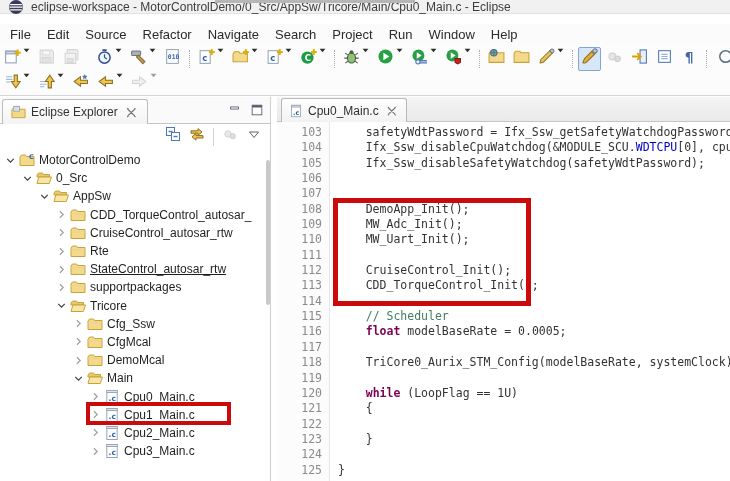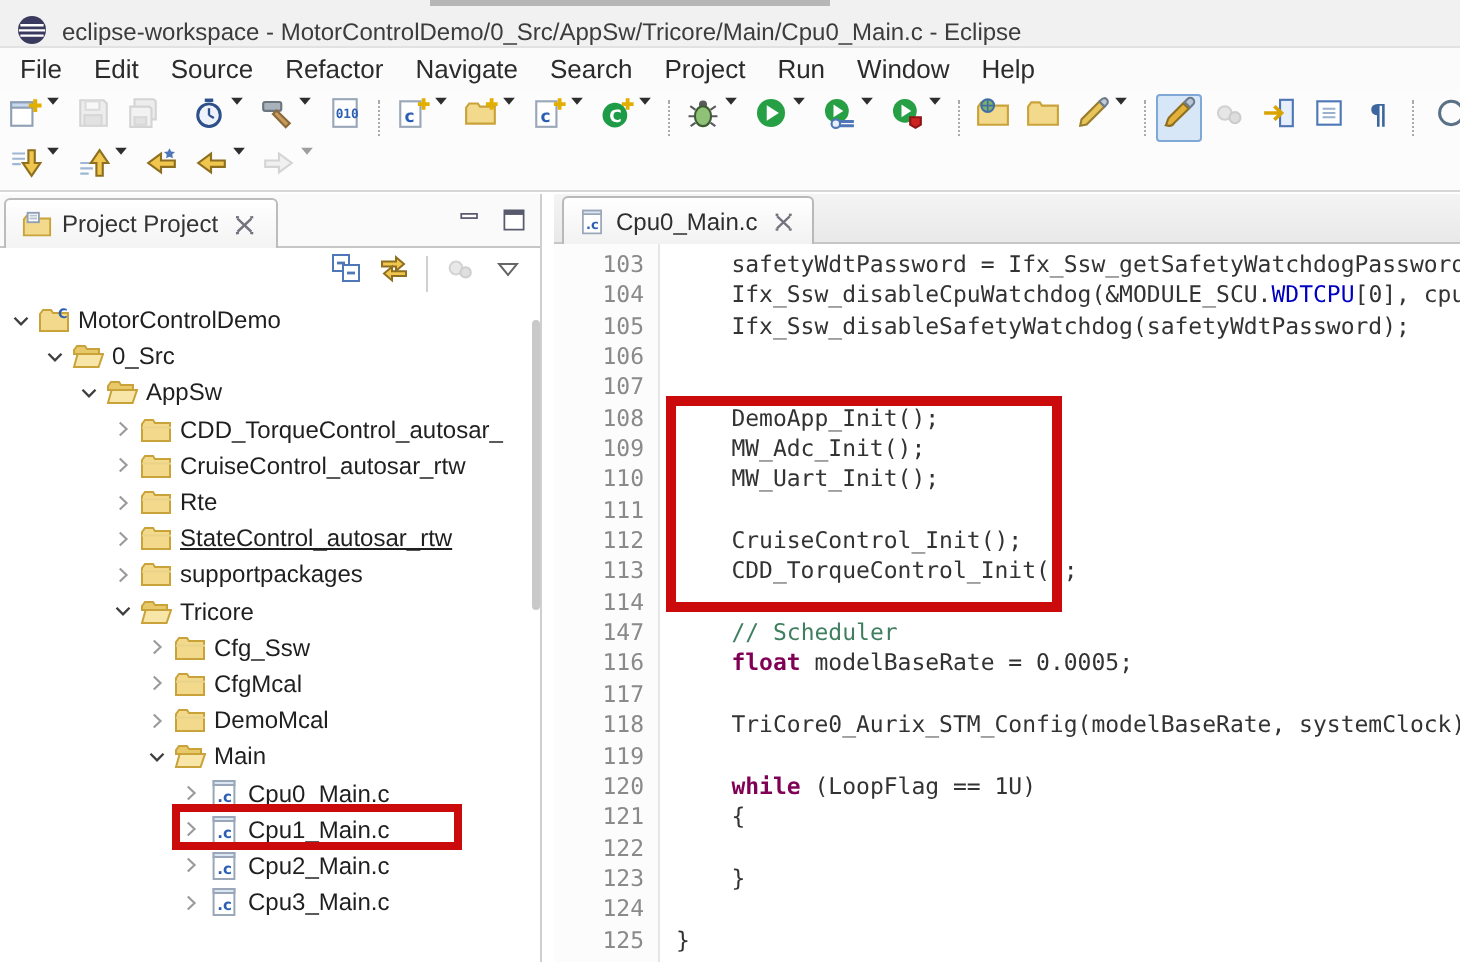--- a/index.html
+++ b/index.html
@@ -1,20 +1,20 @@
 <!DOCTYPE html>
 <html style="--red: #cb0b0b; --kw: #7f0055; --cm: #3f7f5f; --fld: #0000c0; --lnum: #8a8a8a;"><head>
 <meta charset="utf-8">
 <style>
   html,body{margin:0;padding:0;}
   body{width:730px;height:481px;overflow:hidden;position:relative;background:#fff;
        font-family:"Liberation Sans",sans-serif;-webkit-font-smoothing:antialiased;}
   
-  .titlebar{position:absolute;left:0;top:0;width:730px;height:24px;background:#f1f1f1;
-    display:flex;align-items:flex-end;padding-left:8px;box-sizing:border-box;border-bottom:1px solid #e2e2e2;}
+  .titlebar{position:absolute;left:0;top:0;width:730px;height:14px;background:#f1f1f1;
+    display:flex;align-items:center;padding-left:8px;box-sizing:border-box;border-bottom:1px solid #e2e2e2;}
   .titlebar .ttl{font-size:12px;color:#3c3c3c;margin-left:7px;white-space:nowrap;}
   .topstrip{position:absolute;left:215px;top:0;width:200px;height:3px;background:#b6b6b6;}
   
   .menubar{position:absolute;left:0;top:24px;width:730px;height:21px;background:#fbfbfb;
     display:flex;align-items:center;padding-left:2px;}
   .menu-item{font-size:13px;color:#2b2b2b;padding:2px 8px;cursor:default;}
   
   .toolbar{position:absolute;left:0;width:730px;display:flex;align-items:center;background:#fcfcfc;overflow:hidden;}
   .tb1{top:45px;height:27px;}
   .tb2{top:72px;height:24px;border-bottom:1px solid #d6d6d6;box-sizing:border-box;}
@@ -420,21 +420,21 @@
 <div class="explorer">
   <div class="ex-header">
     <div class="view-tab">
       <span class="ic" id="explorer-tab-icon">
           <svg viewBox="0 0 16 16">
             <path d="M1 5l1.5-2h4l1 1.5h7.5v9H1z" fill="#f3d98c" stroke="#c9a33a"></path>
             <rect x="3" y="1.5" width="6" height="5" fill="#fff" stroke="#8fa0b5"></rect>
             <path d="M4 3h4M4 4.5h4" stroke="#b7c3d2"></path>
           </svg>
         </span>
-      <span class="lbl">Project Project</span>
+      <span class="lbl">Eclipse Explorer</span>
       <span class="ic" id="explorer-tab-close">
           <svg viewBox="0 0 16 16">
             <path d="M4 4.6l7.4 7M11.4 4.6l-7.4 7M3.2 3.8l1.6.2M12.4 3.8l-1.6.2M3.2 12.4l1.6-.2M12.4 12.4l-1.6-.2" stroke="#73737f" stroke-width="1.3" fill="none"></path>
           </svg>
         </span>
     </div>
     <div class="winbtns">
       <span class="ic" id="btn-minimize">
           <svg viewBox="0 0 16 16">
             <rect x="3" y="4.5" width="9" height="2.4" fill="#fff" stroke="#5a5a6e"></rect>
@@ -755,21 +755,21 @@
     <div class="crow"><span class="lnum">105</span><span class="ltext"><span>    Ifx_Ssw_disableSafetyWatchdog(safetyWdtPassword);</span></span></div>
     <div class="crow"><span class="lnum">106</span><span class="ltext"></span></div>
     <div class="crow"><span class="lnum">107</span><span class="ltext"></span></div>
     <div class="crow"><span class="lnum">108</span><span class="ltext"><span>    DemoApp_Init();</span></span></div>
     <div class="crow"><span class="lnum">109</span><span class="ltext"><span>    MW_Adc_Init();</span></span></div>
     <div class="crow"><span class="lnum">110</span><span class="ltext"><span>    MW_Uart_Init();</span></span></div>
     <div class="crow"><span class="lnum">111</span><span class="ltext"></span></div>
     <div class="crow"><span class="lnum">112</span><span class="ltext"><span>    CruiseControl_Init();</span></span></div>
     <div class="crow"><span class="lnum">113</span><span class="ltext"><span>    CDD_TorqueControl_Init();</span></span></div>
     <div class="crow"><span class="lnum">114</span><span class="ltext"></span></div>
-    <div class="crow"><span class="lnum">147</span><span class="ltext"><span>    </span><span class="c">// Scheduler</span></span></div>
+    <div class="crow"><span class="lnum">115</span><span class="ltext"><span>    </span><span class="c">// Scheduler</span></span></div>
     <div class="crow"><span class="lnum">116</span><span class="ltext"><span>    </span><span class="k">float</span><span> modelBaseRate = 0.0005;</span></span></div>
     <div class="crow"><span class="lnum">117</span></div>
     <div class="crow"><span class="lnum">118</span><span class="ltext"><span>    TriCore0_Aurix_STM_Config(modelBaseRate, systemClock);</span></span></div>
     <div class="crow"><span class="lnum">119</span><span class="ltext"></span></div>
     <div class="crow"><span class="lnum">120</span><span class="ltext"><span>    </span><span class="k">while</span><span> (LoopFlag == 1U)</span></span></div>
     <div class="crow"><span class="lnum">121</span><span class="ltext"><span>    {</span></span></div>
     <div class="crow"><span class="lnum">122</span><span class="ltext"></span></div>
     <div class="crow"><span class="lnum">123</span><span class="ltext"><span>    }</span></span></div>
     <div class="crow"><span class="lnum">124</span><span class="ltext"></span></div>
     <div class="crow"><span class="lnum">125</span><span class="ltext"><span>}</span></span></div>

